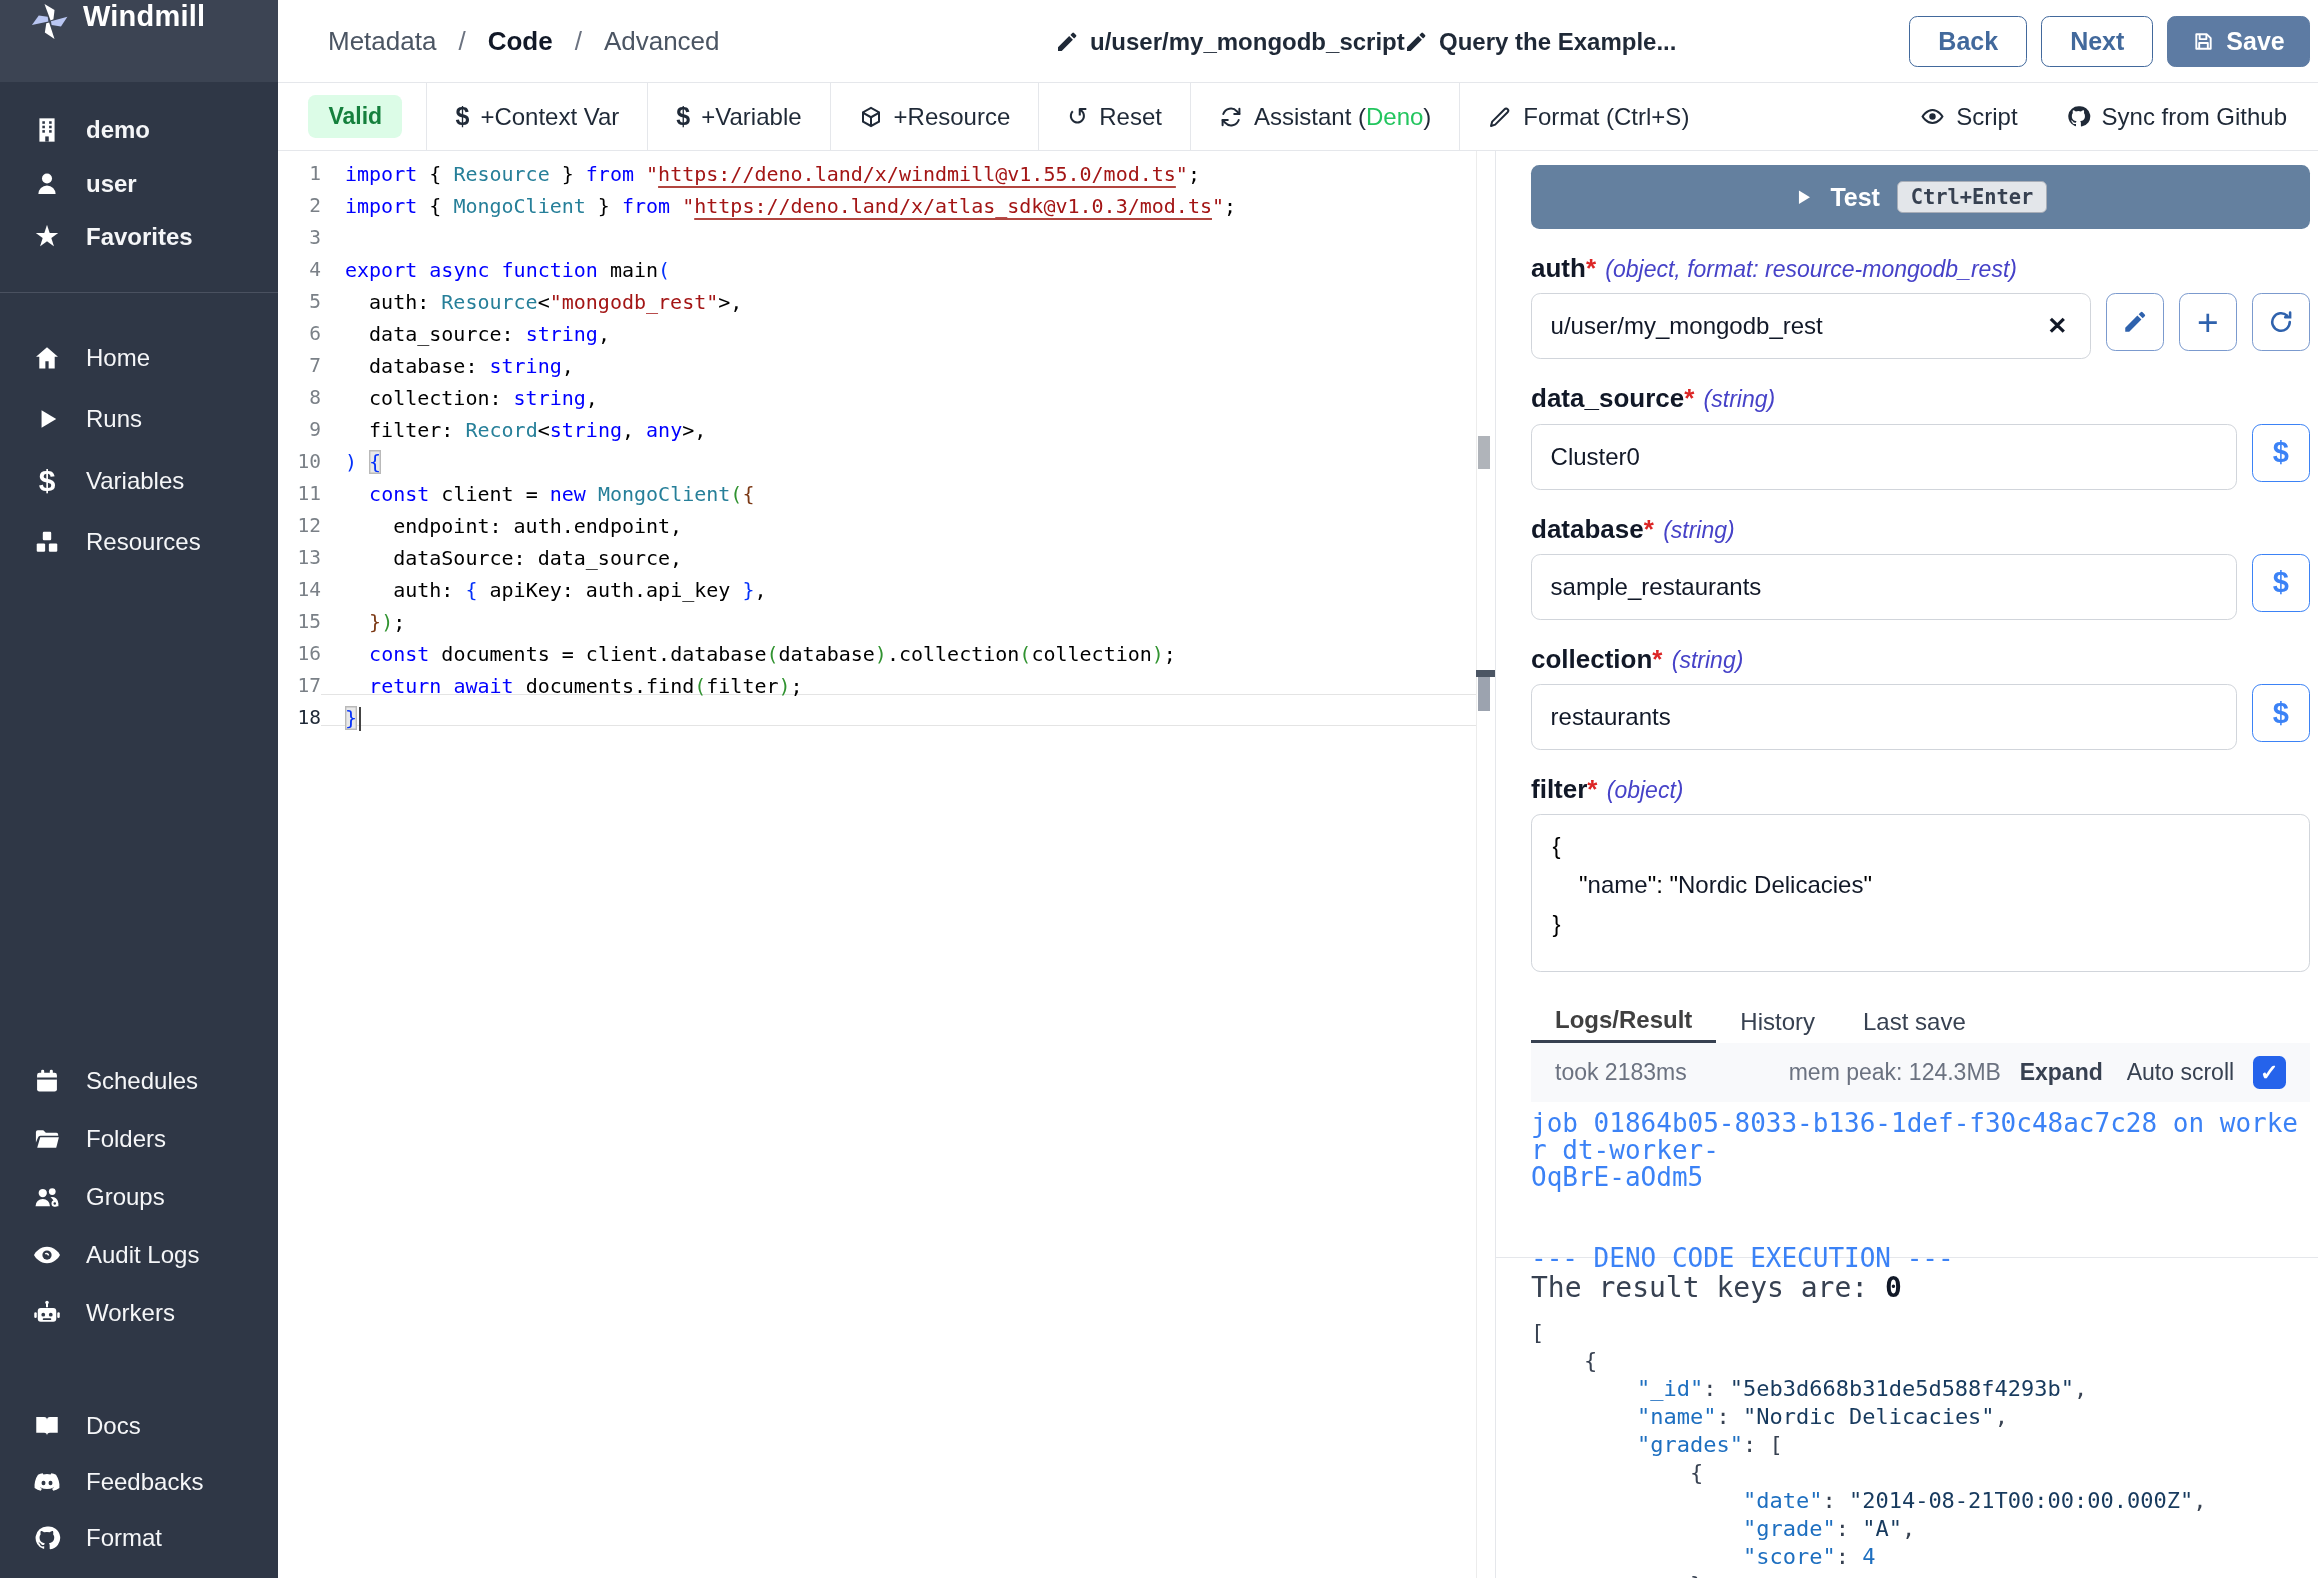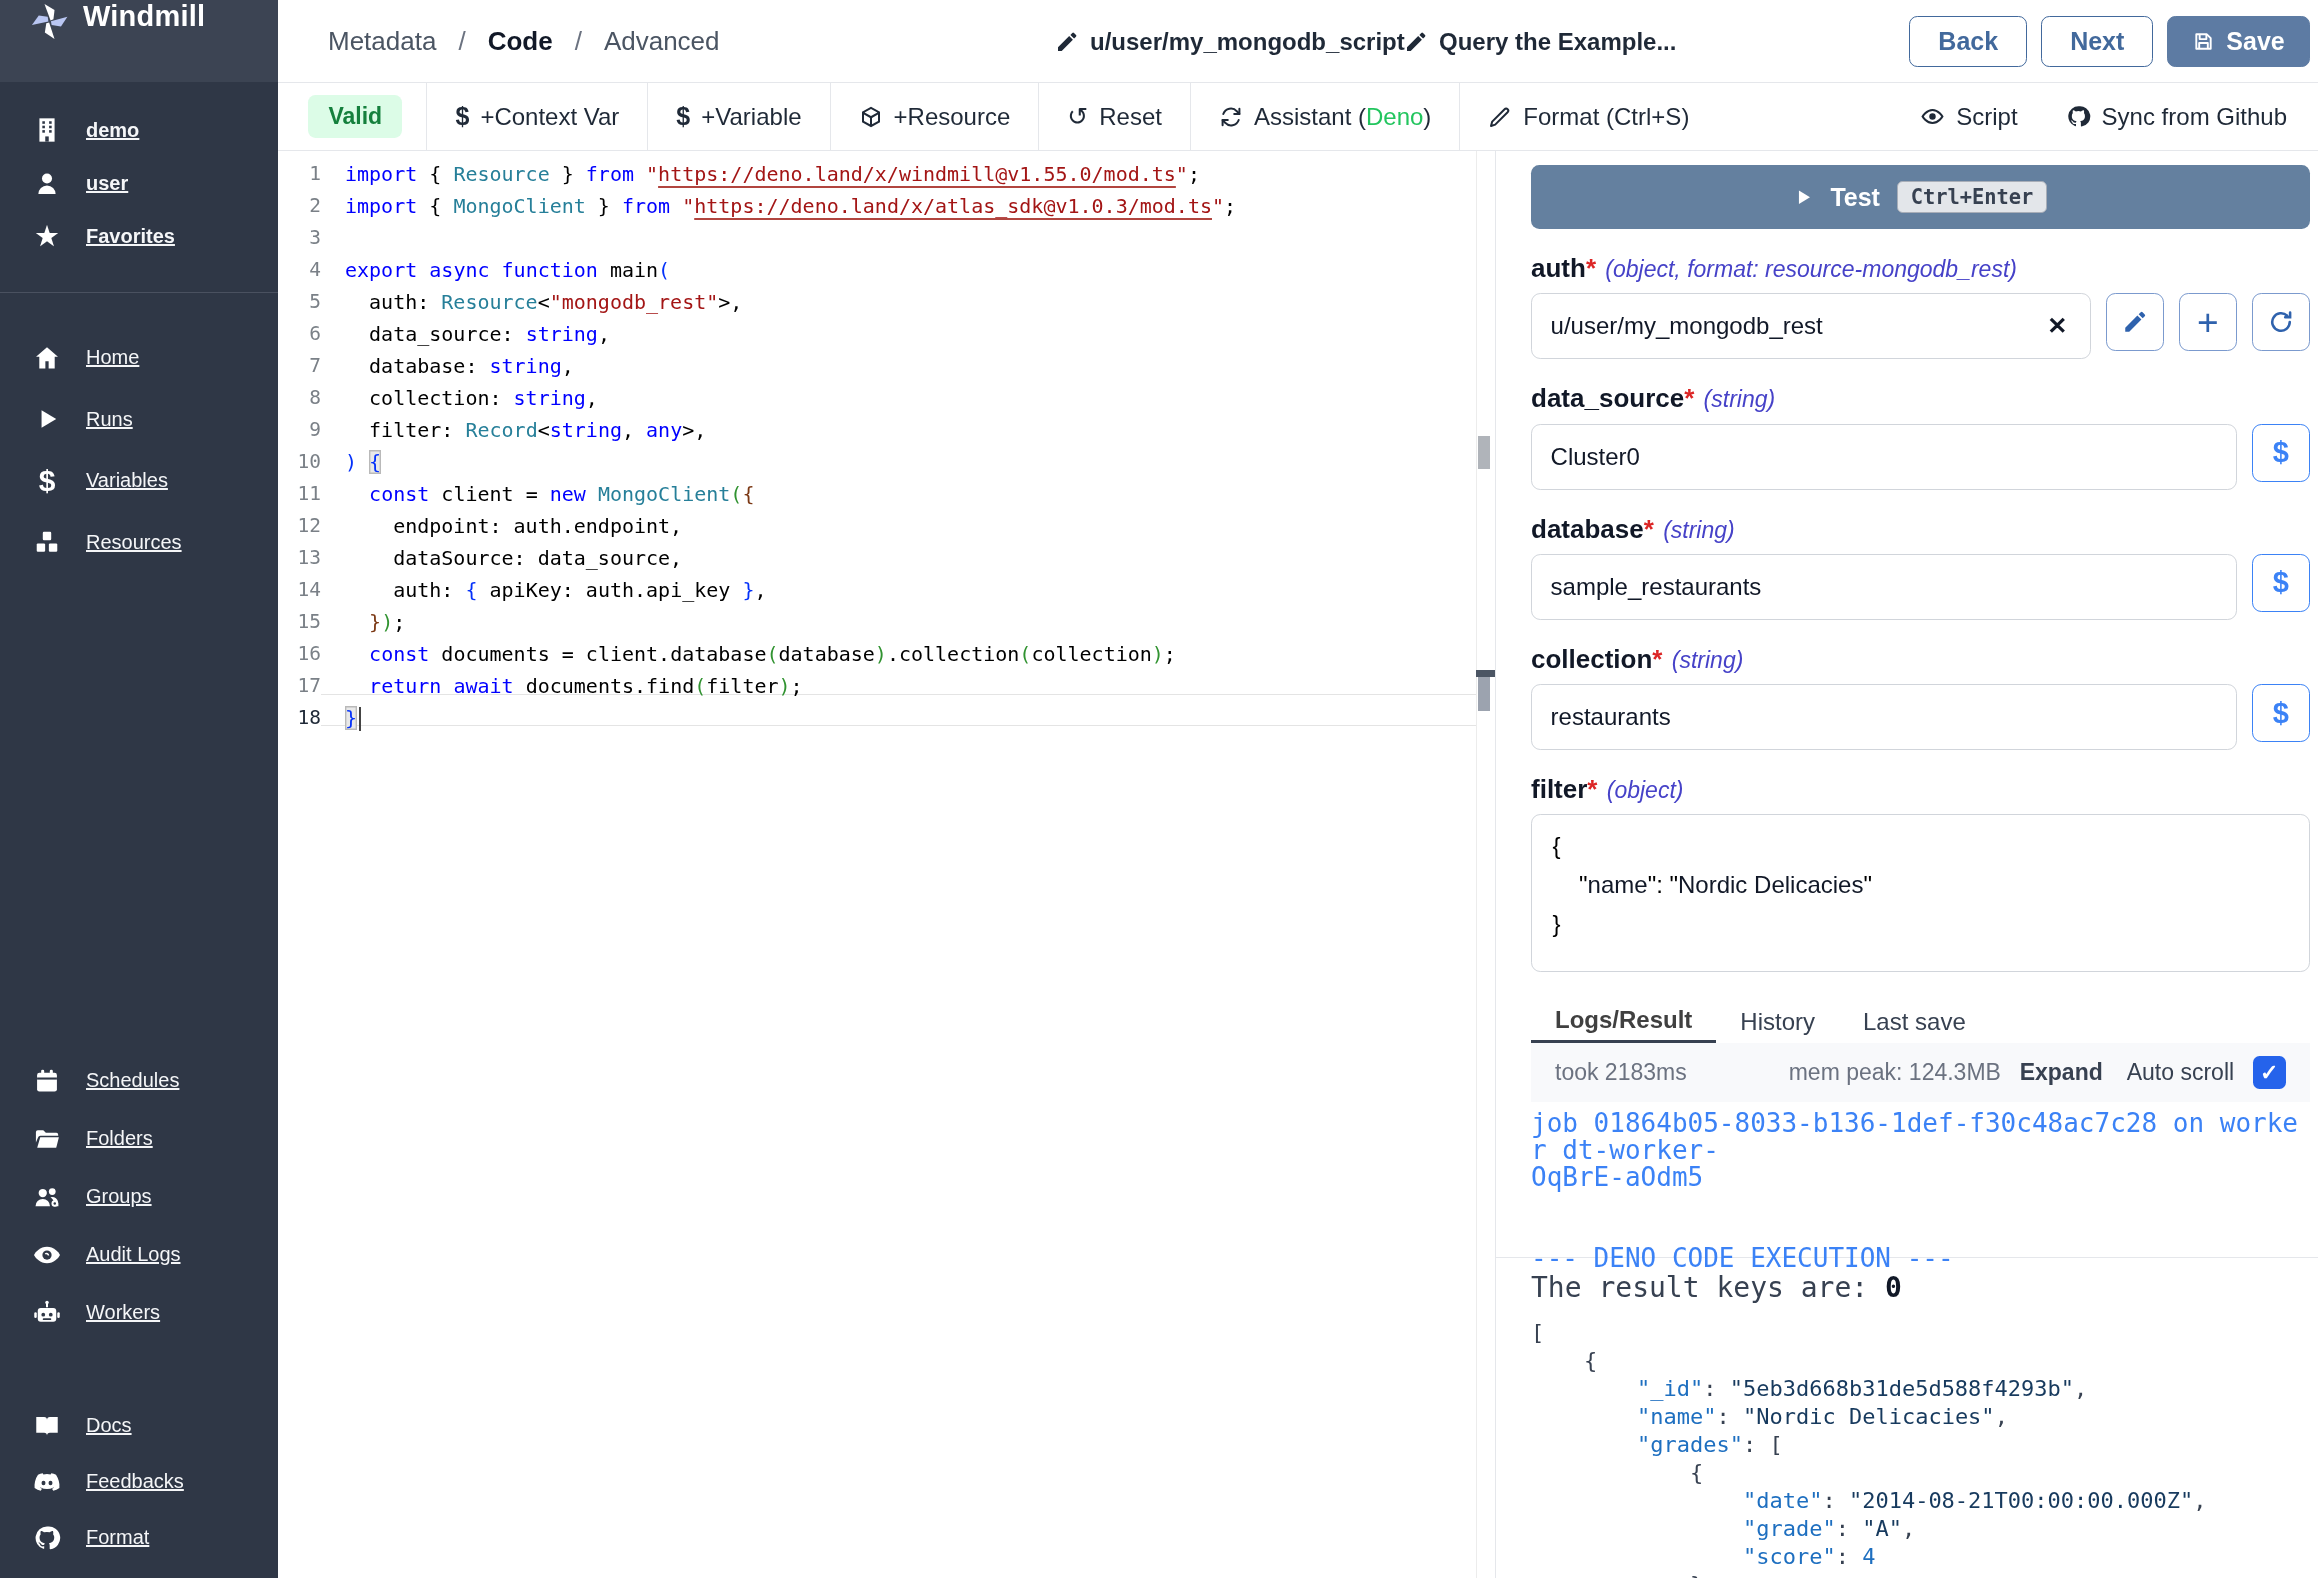--- a/index.html
+++ b/index.html
@@ -8,21 +8,21 @@
         font-family:"Liberation Sans",sans-serif;color:#1f2937;}
 
   
   .sidebar{position:absolute;left:0;top:0;width:278px;height:1579px;background:#2f3746;}
   .sidebar-head{height:82px;background:#3c4453;display:flex;align-items:flex-start;padding-left:28px;gap:12px;}
   .logo-name{color:#fff;font-size:29px;font-weight:700;letter-spacing:0.2px;}
   .sb-group{padding:13px 0;}
   .sb-ws{border-bottom:0.9px solid #4a5160;padding:16.7px 0 24px;}
   .sb-item{display:flex;align-items:center;gap:24px;height:43px;padding-left:32px;margin:10.2px 0;cursor:pointer;}
   .sb-item .ic{width:30px;display:flex;justify-content:center;align-items:center;flex:none;}
-  .sb-item .lbl{color:#f5f6f8;font-size:20px;font-weight:500;white-space:nowrap;text-decoration:underline;}
+  .sb-item .lbl{color:#f5f6f8;font-size:24px;font-weight:500;white-space:nowrap;}
   .sb-ws .lbl{font-weight:700;}
   .sb-nav{padding-top:24px;}
   .sb-nav .sb-item{margin:18.6px 0;}
   .grp-admin{position:absolute;top:1044px;left:0;right:0;}
   .grp-admin .sb-item{margin:15px 0;}
   .grp-footer{position:absolute;top:1391px;left:0;right:0;}
   .grp-footer .sb-item{margin:13px 0;}
   .uni-ic{color:#fff;font-size:27px;line-height:1;}
 
   

